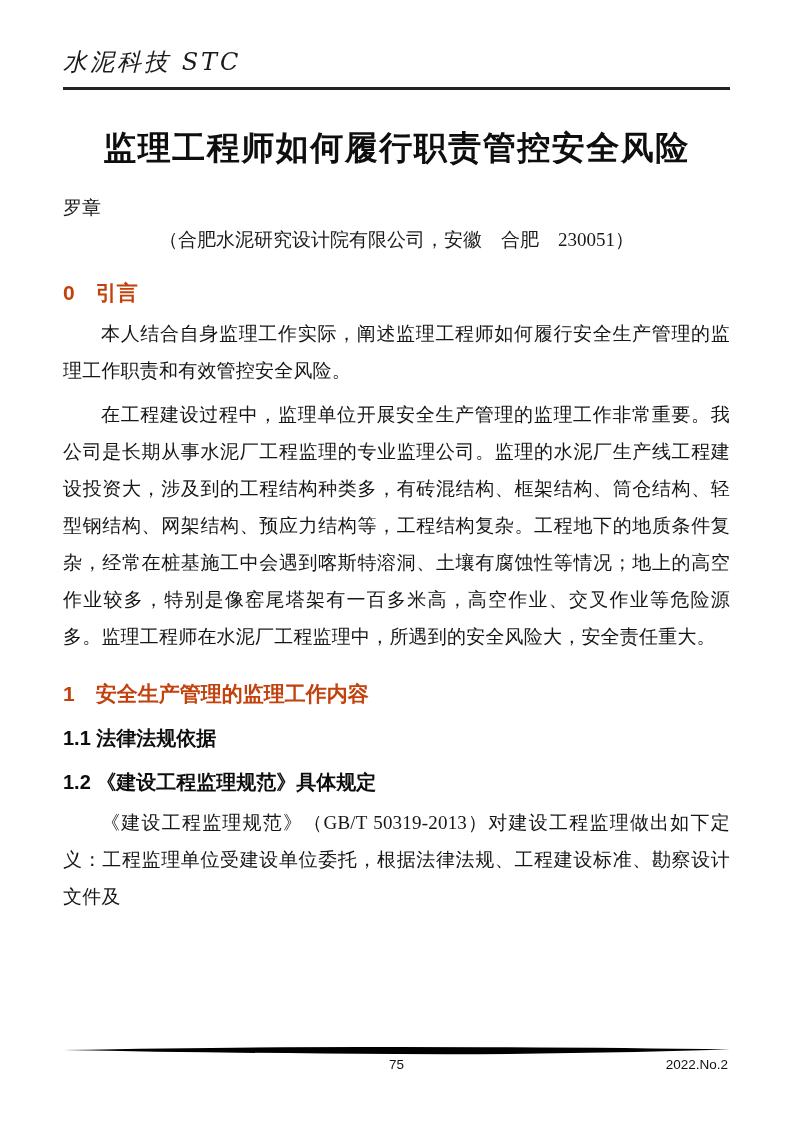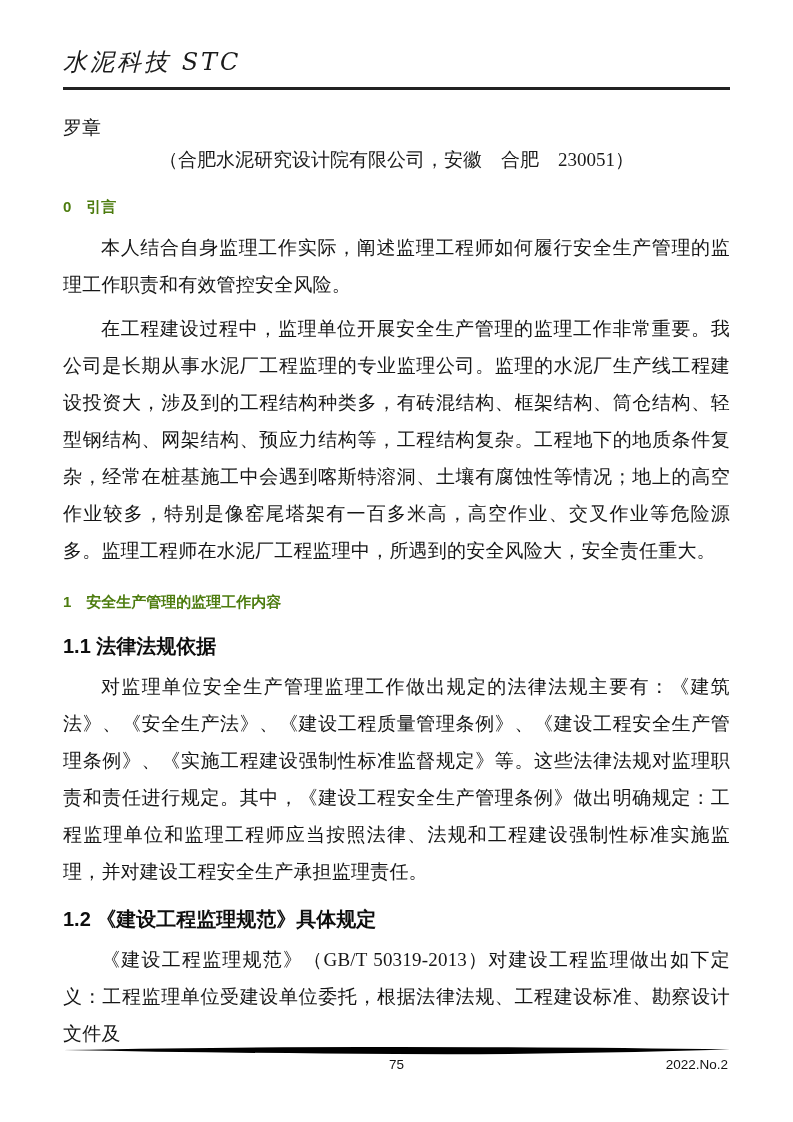--- a/index.html
+++ b/index.html
@@ -62,24 +62,24 @@
     margin-top: 5px;
     text-align: center;
     font-size: 19px;
     line-height: 28px;
     color: #1a1a1a;
     white-space: pre-wrap;
   }
 
   
   .sec-heading {
-    margin: 18px 0 0 0;
-    font-size: 15px;
+    margin: 24px 0 0 0;
+    font-size: 21px;
     font-weight: bold;
-    color: #4d7c0f;
+    color: #c2410c;
     font-family: "Liberation Sans", "DejaVu Sans", sans-serif;
     line-height: 30px;
     white-space: pre-wrap;
   }
   .sub-heading {
     margin: 14px 0 0 0;
     font-size: 20px;
     font-weight: bold;
     color: #0e0e0e;
     font-family: "Liberation Sans", "DejaVu Sans", sans-serif;
@@ -134,36 +134,36 @@
 </head>
 <body>
 
 <div class="page">
   <div class="content">
 
     <div class="journal-header">水泥科技 STC</div>
 
     <hr class="header-rule">
 
+    <div class="article-title">监理工程师如何履行职责管控安全风险</div>
 
     <div class="author">罗章</div>
 
     <div class="affiliation">（合肥水泥研究设计院有限公司，安徽　合肥　230051）</div>
 
     <h2 class="sec-heading">0　引言</h2>
 
     <p class="body-par">本人结合自身监理工作实际，阐述监理工程师如何履行安全生产管理的监理工作职责和有效管控安全风险。</p>
 
     <p class="body-par">在工程建设过程中，监理单位开展安全生产管理的监理工作非常重要。我公司是长期从事水泥厂工程监理的专业监理公司。监理的水泥厂生产线工程建设投资大，涉及到的工程结构种类多，有砖混结构、框架结构、筒仓结构、轻型钢结构、网架结构、预应力结构等，工程结构复杂。工程地下的地质条件复杂，经常在桩基施工中会遇到喀斯特溶洞、土壤有腐蚀性等情况；地上的高空作业较多，特别是像窑尾塔架有一百多米高，高空作业、交叉作业等危险源多。监理工程师在水泥厂工程监理中，所遇到的安全风险大，安全责任重大。</p>
 
     <h2 class="sec-heading">1　安全生产管理的监理工作内容</h2>
 
     <h3 class="sub-heading">1.1 法律法规依据</h3>
 
-    <p class="body-par">对监理单位安全生产管理监理工作做出规定的法律法规主要有：《建筑法》、《安全生产法》、《建设工程质量管理条例》、《建设工程安全生产管理条例》、《实施工程建设强制性标准监督规定》等。这些法律法规对监理职责和责任进行规定。其中，《建设工程安全生产管理条例》做出明确规定：工程监理单位和监理工程师应当按照法律、法规和工程建设强制性标准实施监理，并对建设工程安全生产承担监理责任。</p>
 
     <h3 class="sub-heading">1.2 《建设工程监理规范》具体规定</h3>
 
     <p class="body-par">《建设工程监理规范》（GB/T 50319-2013）对建设工程监理做出如下定义：工程监理单位受建设单位委托，根据法律法规、工程建设标准、勘察设计文件及</p>
 
   </div>
 
   <div class="footer">
     <svg class="footer-bar" viewBox="0 0 667 10" preserveAspectRatio="none" aria-hidden="true">
       <path d="M 0,4 Q 200,0.5 333,1 Q 520,1 667,3.5 Q 500,9 333,8 Q 150,7 0,4 Z" fill="#000000"></path>

